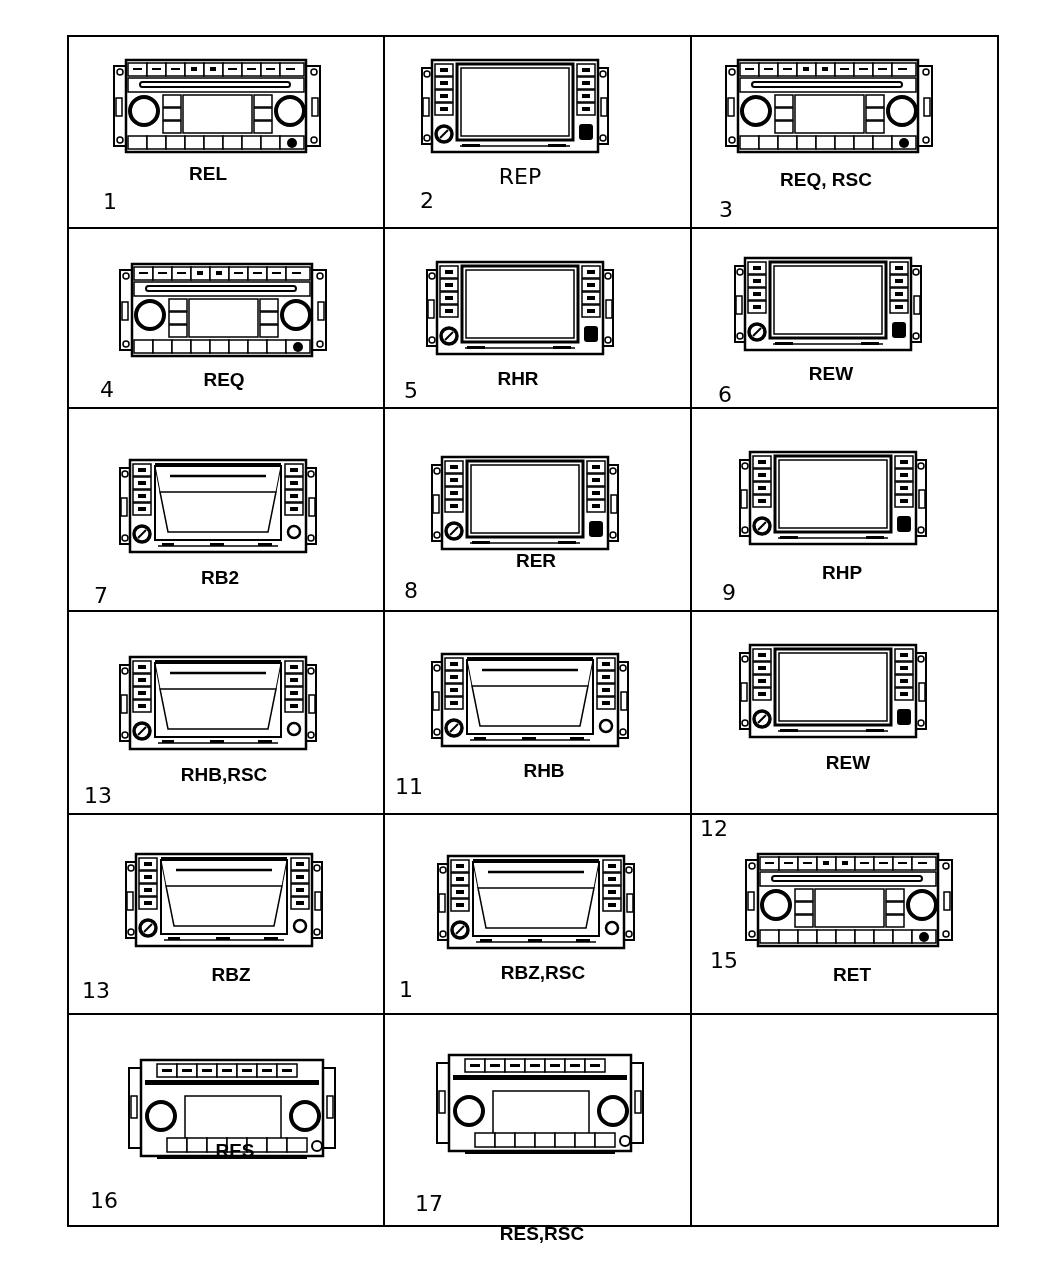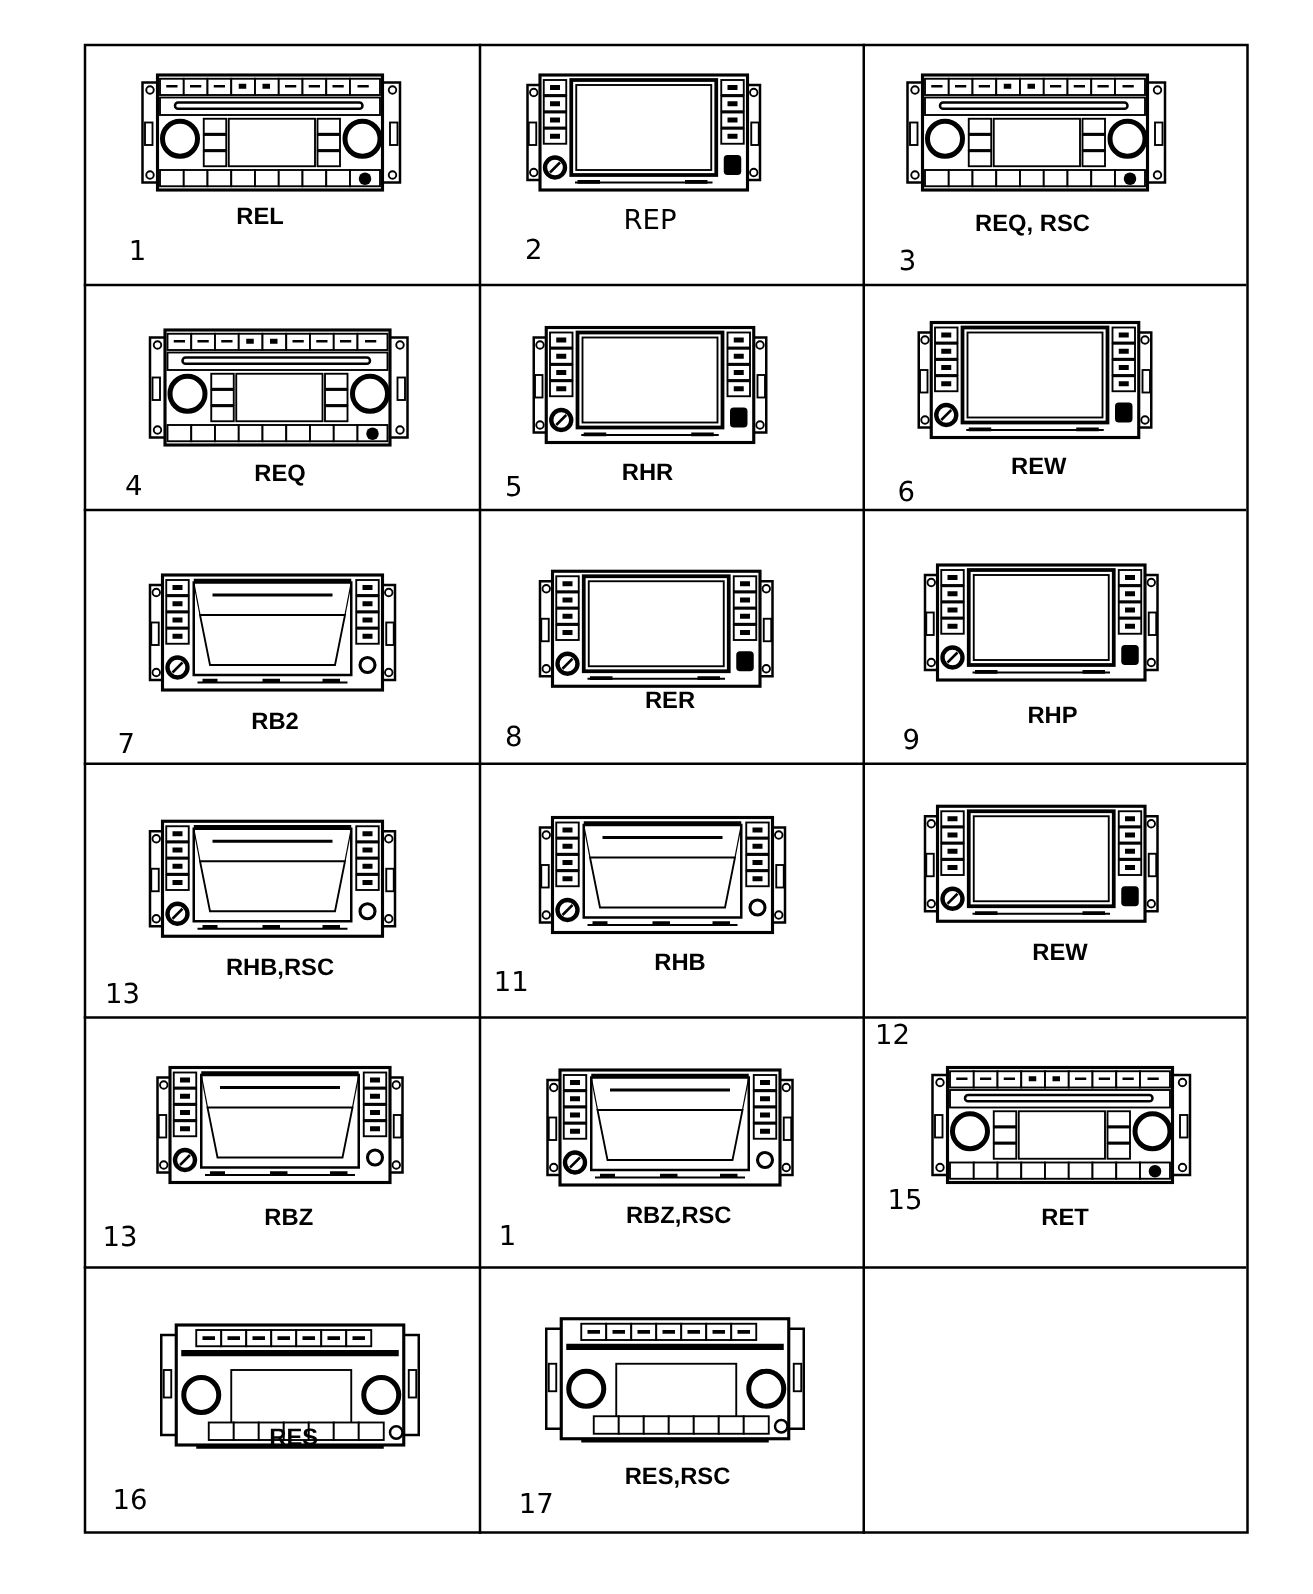--- a/index.html
+++ b/index.html
@@ -328,15 +328,15 @@
   <svg class="radio" style="left:127px;top:1058px" width="220" height="102">
       <use href="#smallKnobRadio"></use>
     </svg>
   <div class="label" style="left:235px;top:1140px">RES</div>
   <div class="num" style="left:90px;top:1188px">16</div>
 </div>
 <div class="cell">
   <svg class="radio" style="left:435px;top:1053px" width="212" height="102">
       <use href="#smallKnobRadio"></use>
     </svg>
-  <div class="label" style="left:542px;top:1171px">RES,RSC</div>
+  <div class="label" style="left:542px;top:1223px">RES,RSC</div>
   <div class="num" style="left:415px;top:1191px">17</div>
 </div>
 
 </body></html>

